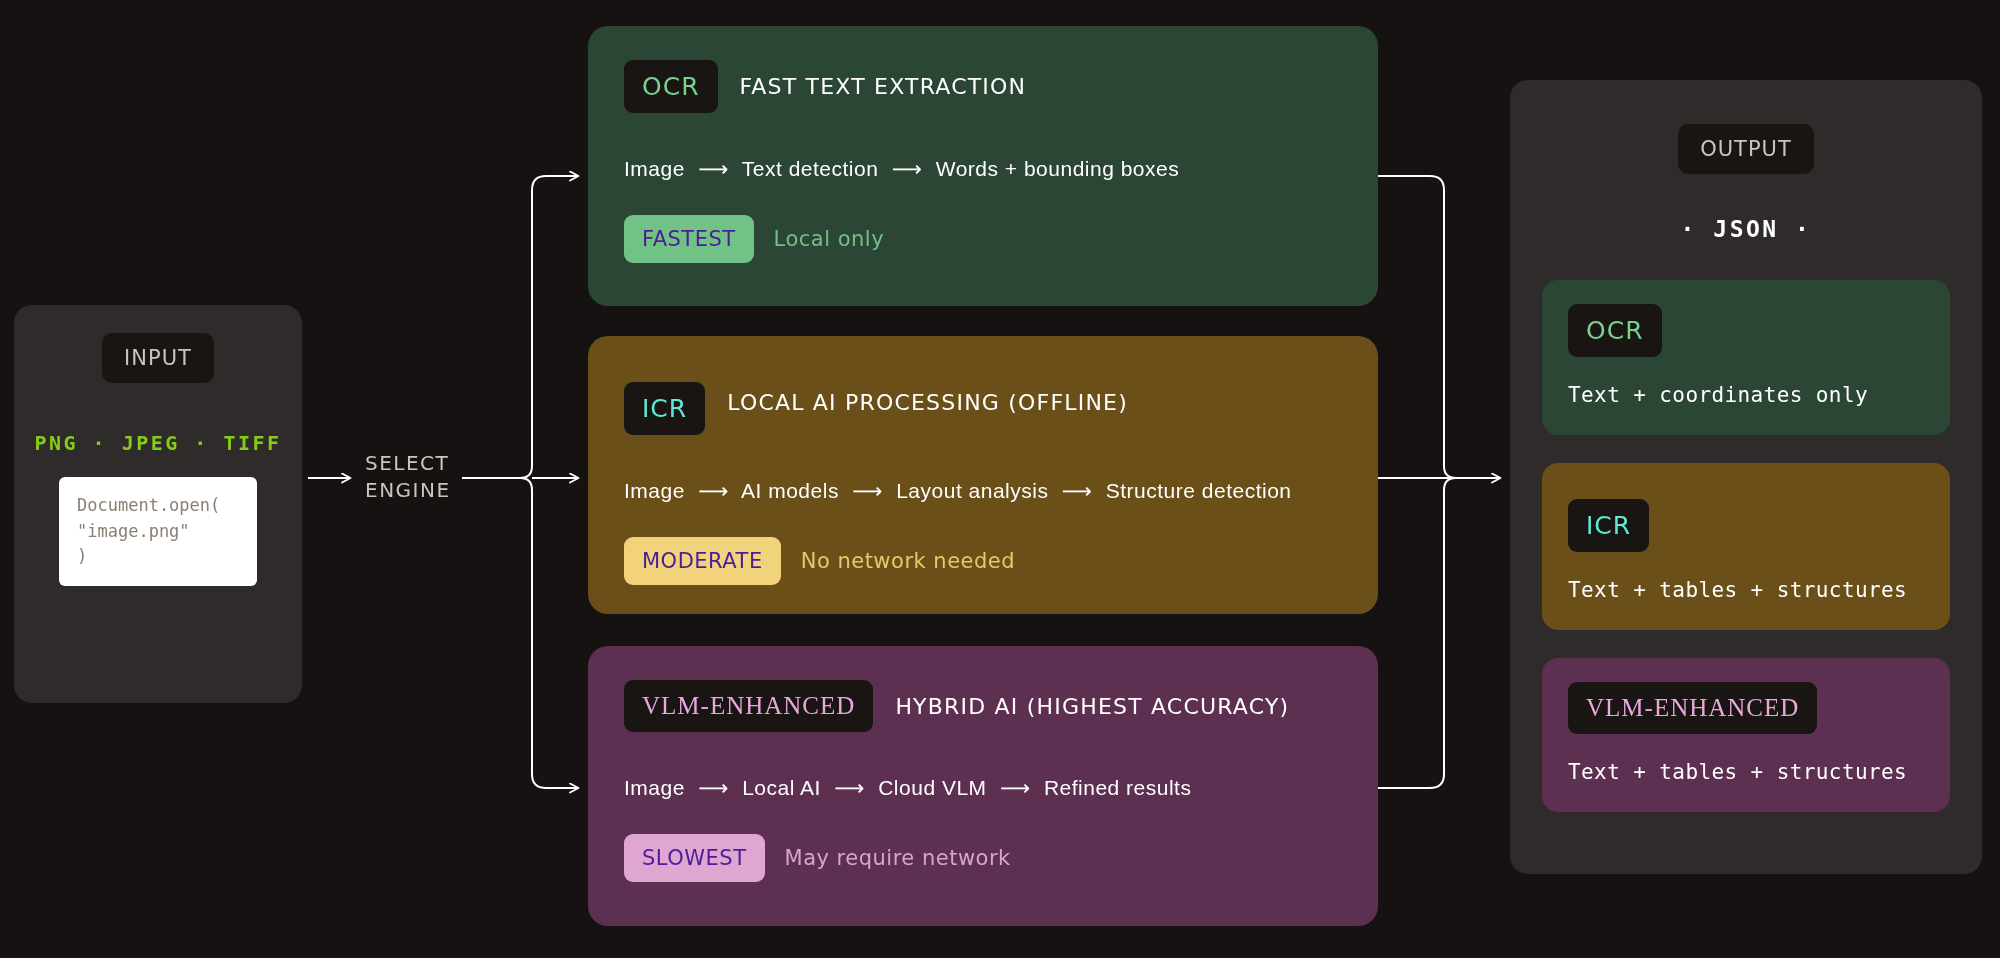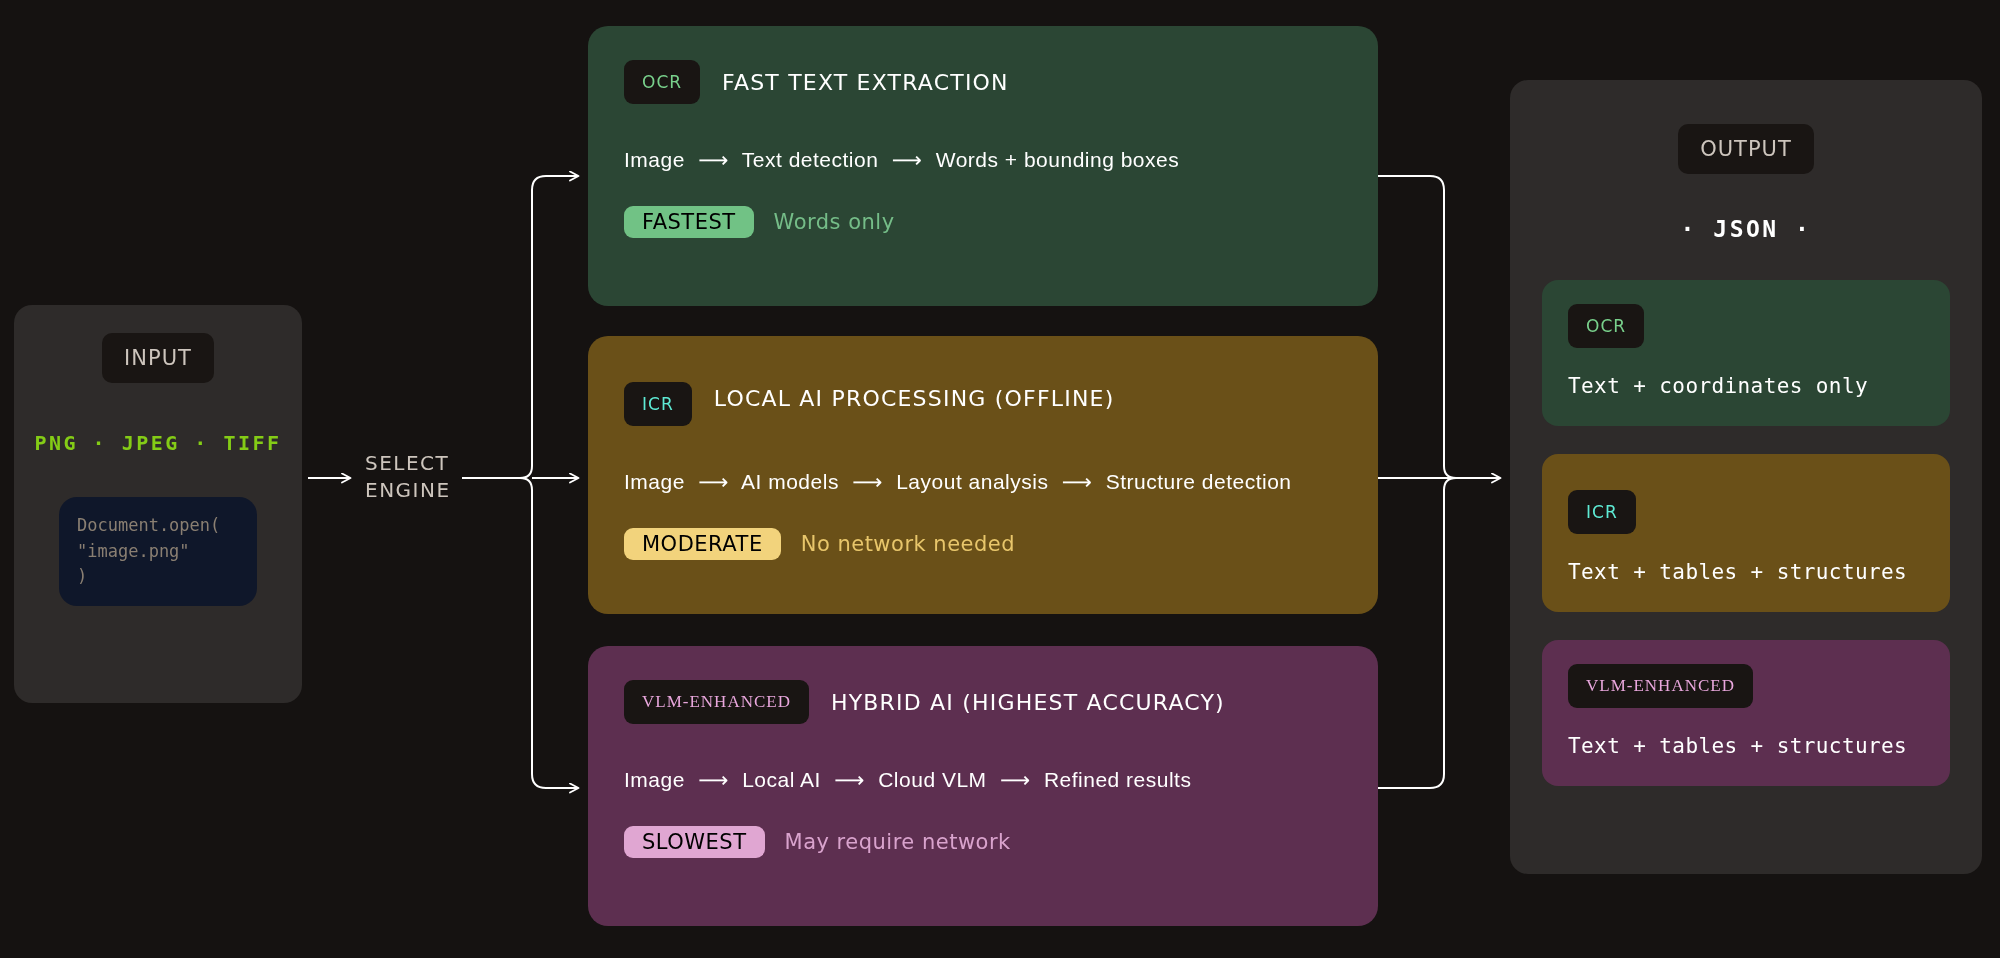--- a/index.html
+++ b/index.html
@@ -61,24 +61,24 @@
   }
   .formats {
     margin-top: 48px;
     color: #84cc16;
     font-size: 20px;
     letter-spacing: 2.5px;
     font-weight: bold;
     font-family: "DejaVu Sans Mono", monospace;
   }
   .codebox {
-    margin-top: 42px;
+    margin-top: 22px;
     width: 198px;
-    background: #0f172a;
-    border-radius: 18px;
+    background: #ffffff;
+    border-radius: 6px;
     padding: 16px 18px;
     box-sizing: border-box;
     color: #8a7f72;
     font-size: 17px;
     line-height: 1.5;
     white-space: pre;
     font-family: "DejaVu Sans Mono", "Liberation Mono", monospace;
   }
 
   
@@ -111,21 +111,21 @@
 
   .card-head {
     display: flex;
     align-items: center;
     gap: 22px;
   }
   .tag {
     background: #191513;
     border-radius: 9px;
     padding: 12px 18px;
-    font-size: 17px;
+    font-size: 25px;
     letter-spacing: 1px;
     font-family: "DejaVu Sans", "Liberation Sans", sans-serif;
     white-space: nowrap;
   }
   .tag.ocr { color: #79d18c; }
   .tag.icr { color: #5eead4; margin-top: 12px; }
   .tag.vlm { color: #e9a7dd; font-family: Liberation Serif, serif; }
 
   .card-title {
     color: #ffffff;
@@ -146,23 +146,23 @@
   .arrow-glyph { padding: 0 7px; }
 
   .card-foot {
     margin-top: 34px;
     display: flex;
     align-items: center;
     gap: 20px;
   }
   .speed-badge {
     border-radius: 9px;
-    padding: 4px 18px;
+    padding: 12px 18px;
     font-size: 21px;
-    color: #000000;
+    color: #4c1d95;
     letter-spacing: 0.5px;
     font-family: "DejaVu Sans", "Liberation Sans", sans-serif;
     white-space: nowrap;
   }
   .speed-badge.fastest  { background: #71c285; }
   .speed-badge.moderate { background: #f2d37c; }
   .speed-badge.slowest  { background: #e0a6d2; }
 
   .note { font-size: 21px; letter-spacing: 0.5px; white-space: nowrap;
           font-family: "DejaVu Sans", "Liberation Sans", sans-serif; }
@@ -268,21 +268,21 @@
     </div>
     <div class="pipeline">
       <span>Image</span>
       <span class="arrow-glyph">⟶</span>
       <span>Text detection</span>
       <span class="arrow-glyph">⟶</span>
       <span>Words + bounding boxes</span>
     </div>
     <div class="card-foot">
       <div class="speed-badge fastest">FASTEST</div>
-      <div class="note ocr">Words only</div>
+      <div class="note ocr">Local only</div>
     </div>
   </div>
 
   <div class="engine-card" id="card-icr">
     <div class="card-head">
       <div class="tag icr">ICR</div>
       <div class="card-title">LOCAL AI PROCESSING (OFFLINE)</div>
     </div>
     <div class="pipeline">
       <span>Image</span>

